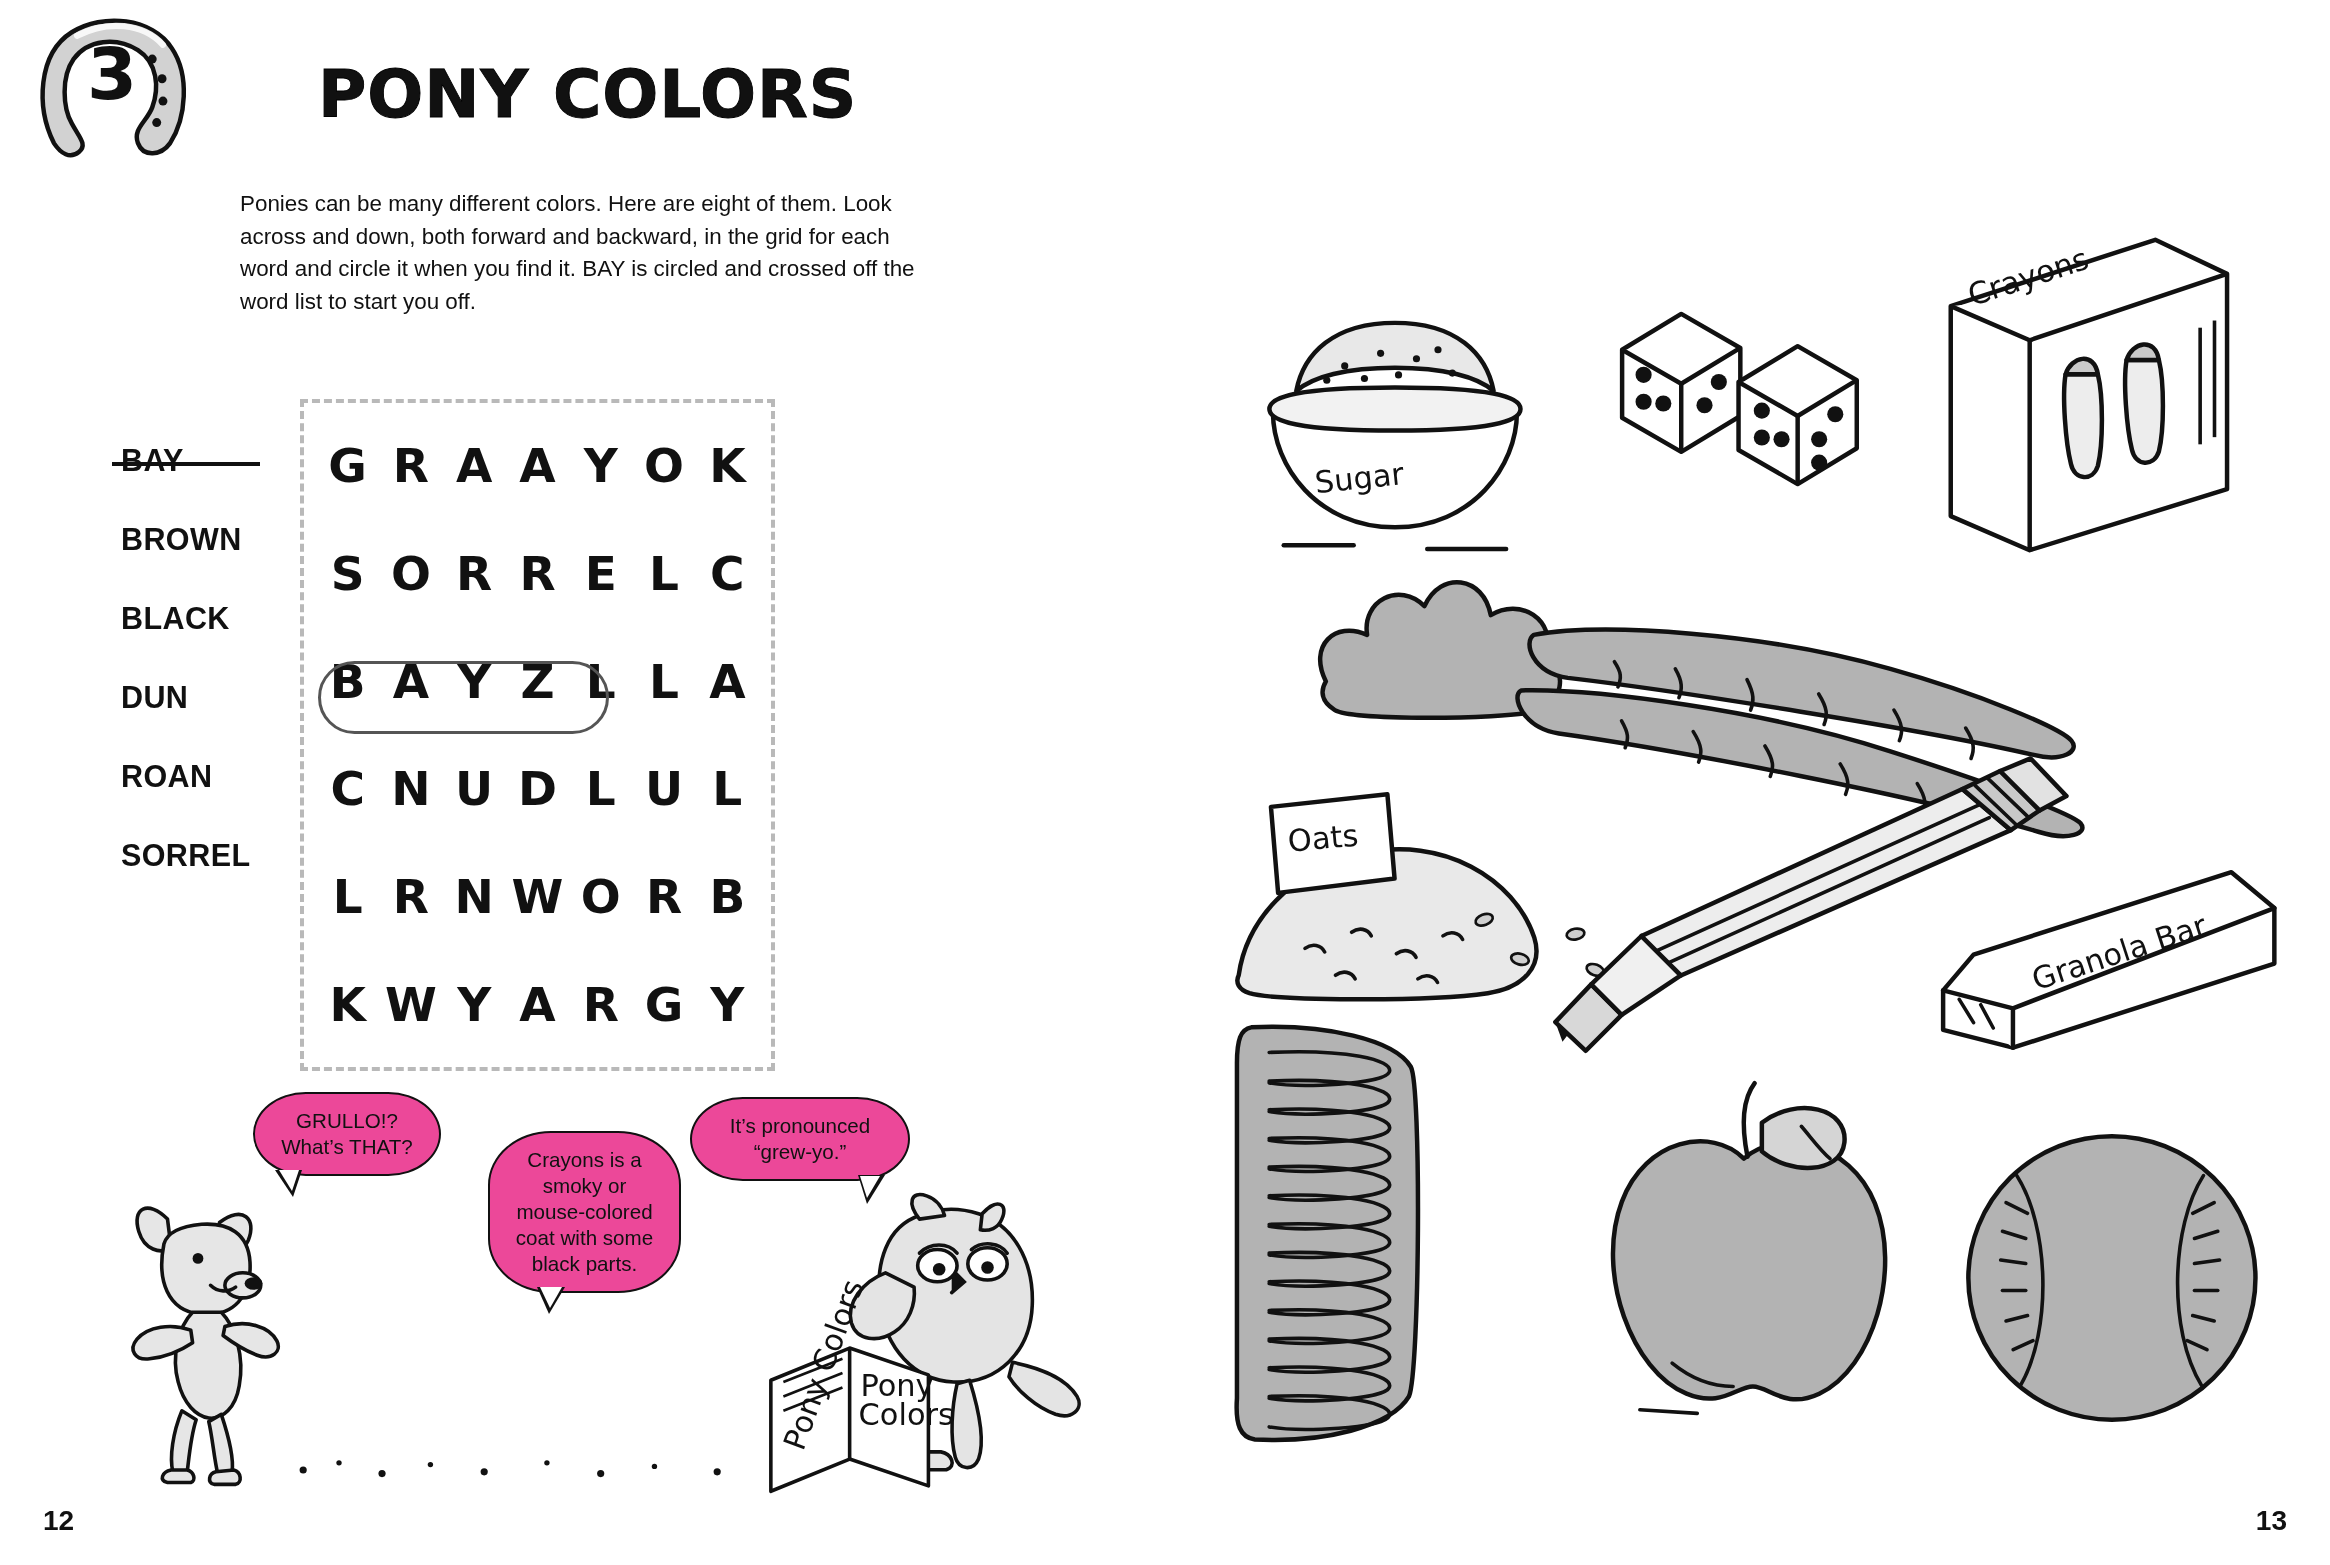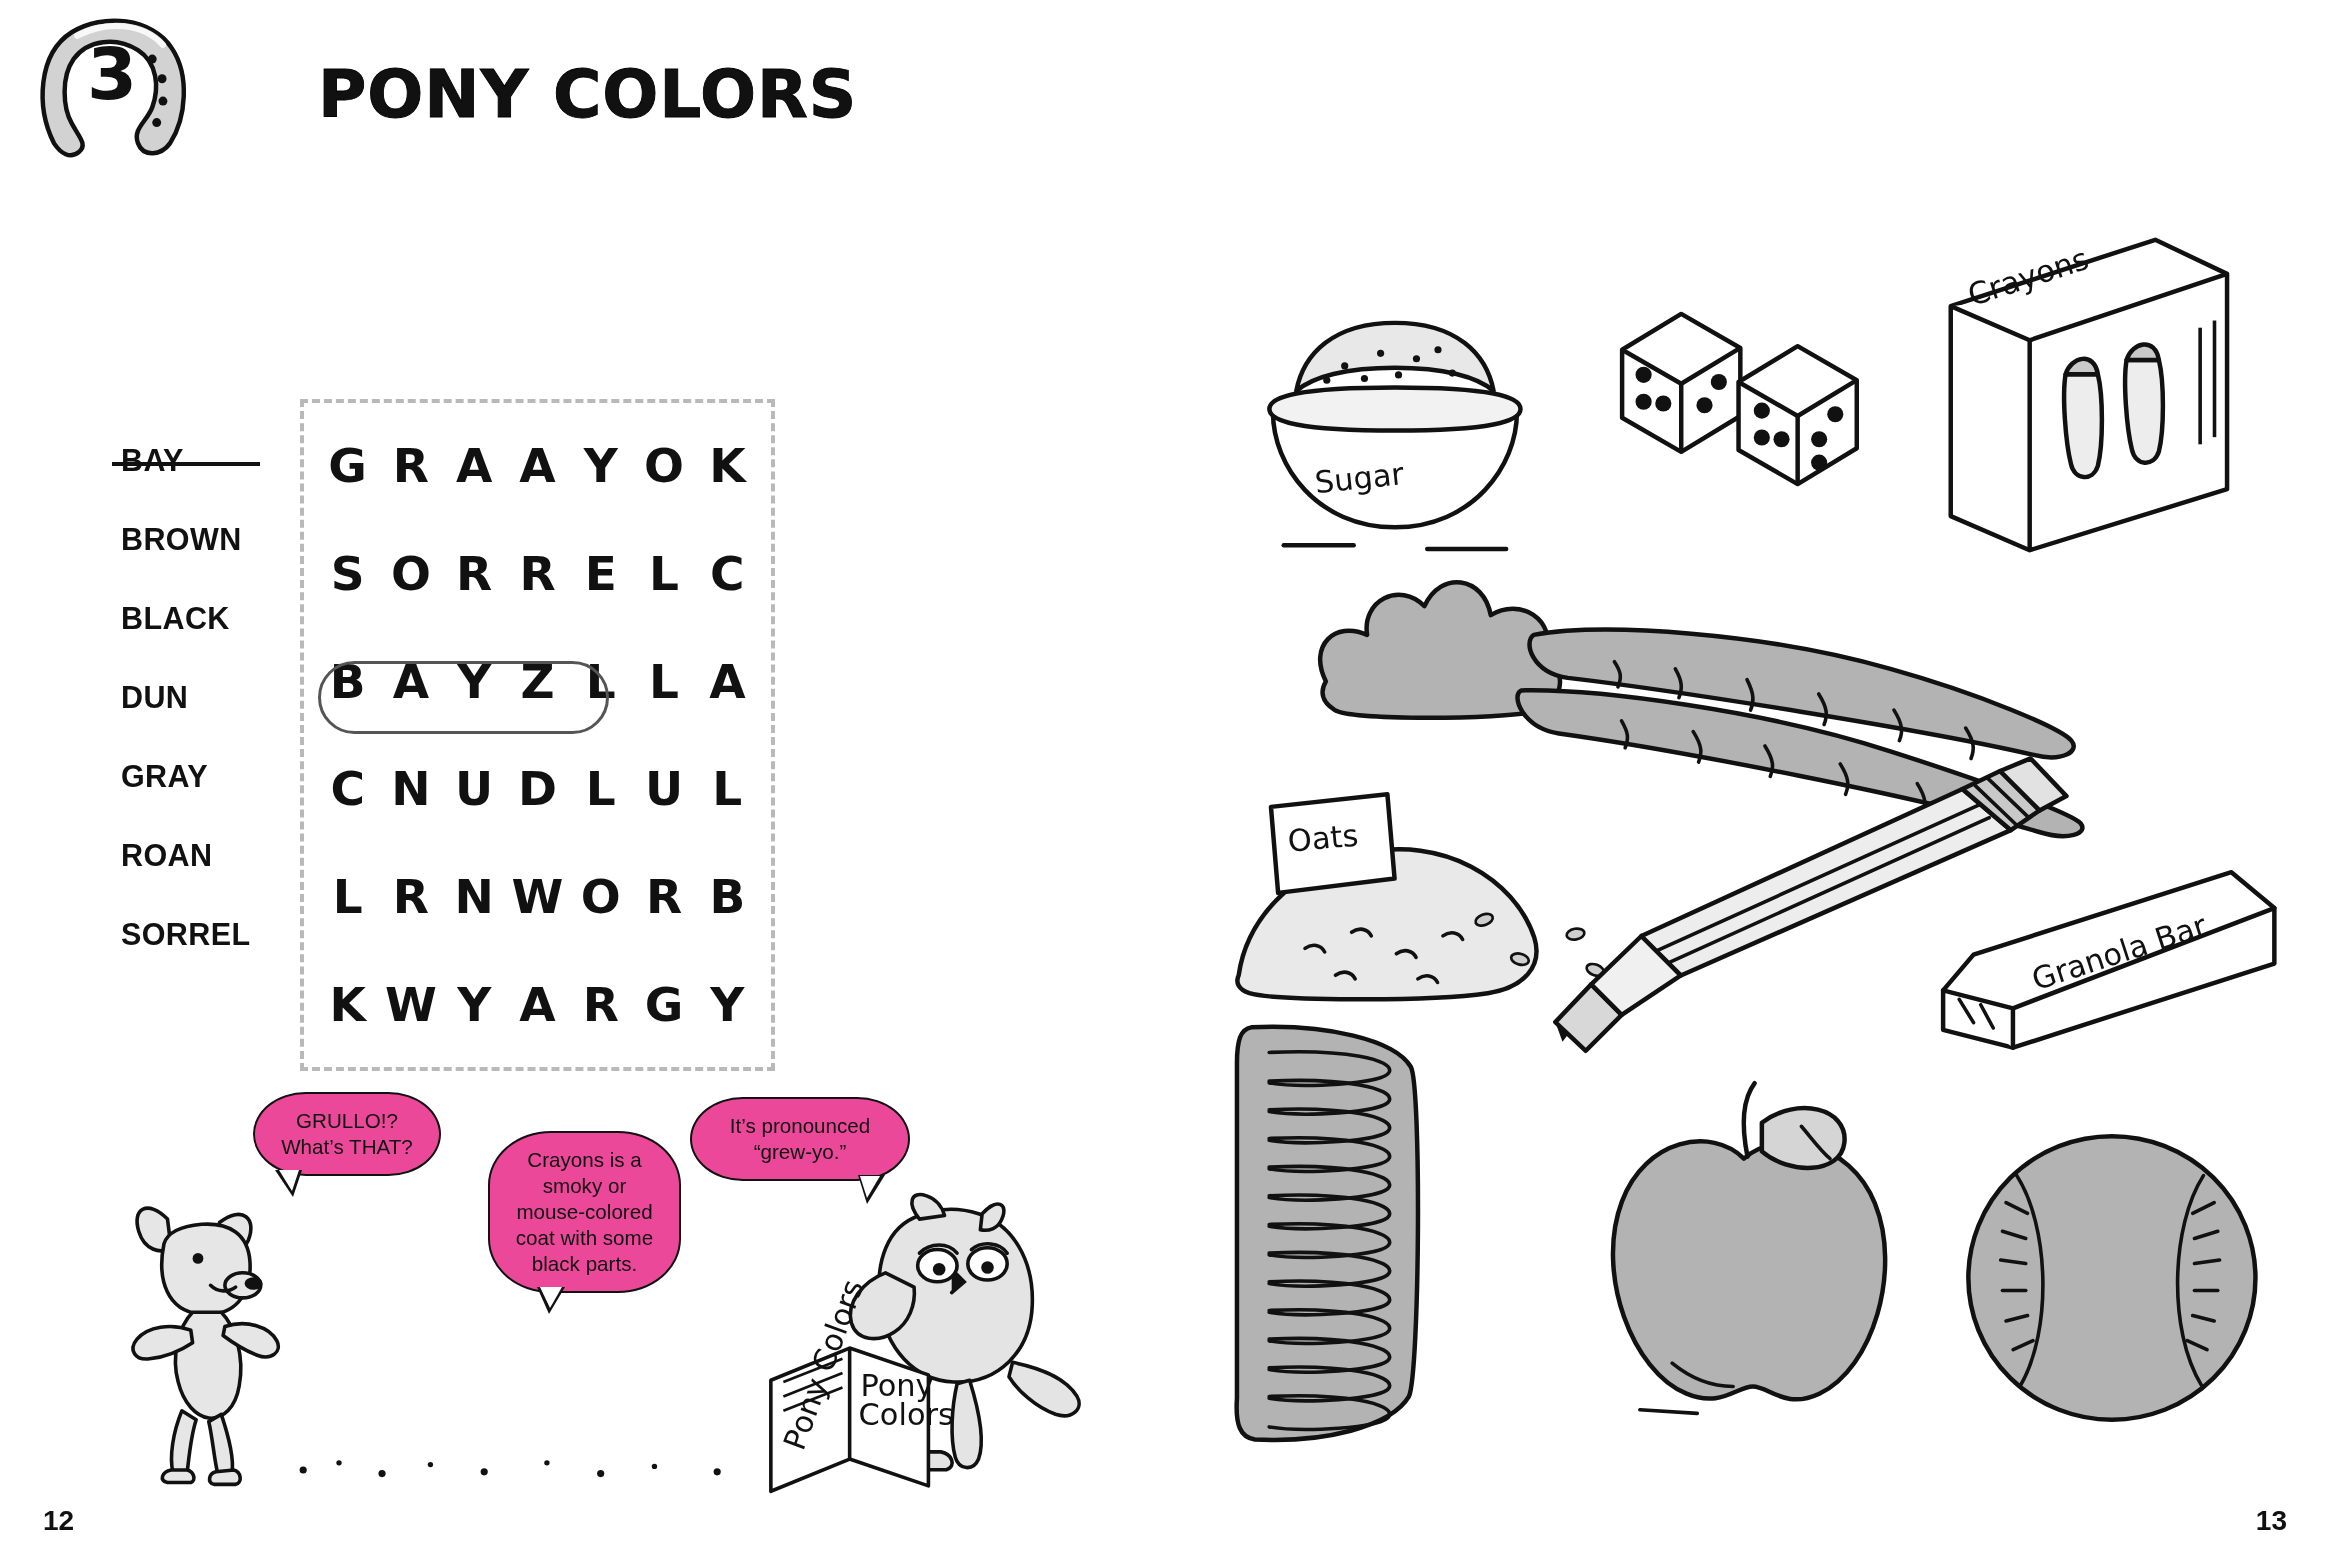--- a/index.html
+++ b/index.html
@@ -163,27 +163,27 @@
         <circle cx="151" cy="78" r="5" fill="#111"></circle>
         <circle cx="152" cy="103" r="5" fill="#111"></circle>
         <circle cx="145" cy="127" r="5" fill="#111"></circle>
         <path d="M56 30 C90 12 130 16 152 40" fill="none" stroke="#fff" stroke-width="7" stroke-linecap="round" opacity=".85"></path>
       </svg>
       <div class="num">3</div>
     </div>
 
     <div class="puzzle-title" id="title3">PONY COLORS</div>
 
+    <div class="intro" id="intro3">Ponies can be many different colors. Here are eight of them. Look across and down, both forward and backward, in the grid for each word and circle it when you find it. BAY is circled and crossed off the word list to start you off.</div>
 
     <div id="wordlist">
       <div class="word struck">BAY</div>
       <div class="word">BROWN</div>
       <div class="word">BLACK</div>
       <div class="word">DUN</div>
-      <div class="word">GRAY</div>
       <div class="word">ROAN</div>
       <div class="word">SORREL</div>
     </div>
 
     <div id="gridbox">
       <div class="dashed"></div>
       <div class="grid" id="grid" style="grid-template-rows: repeat(6, 1fr);">
           <div class="cell">G</div>
           <div class="cell">R</div>
           <div class="cell">A</div>

